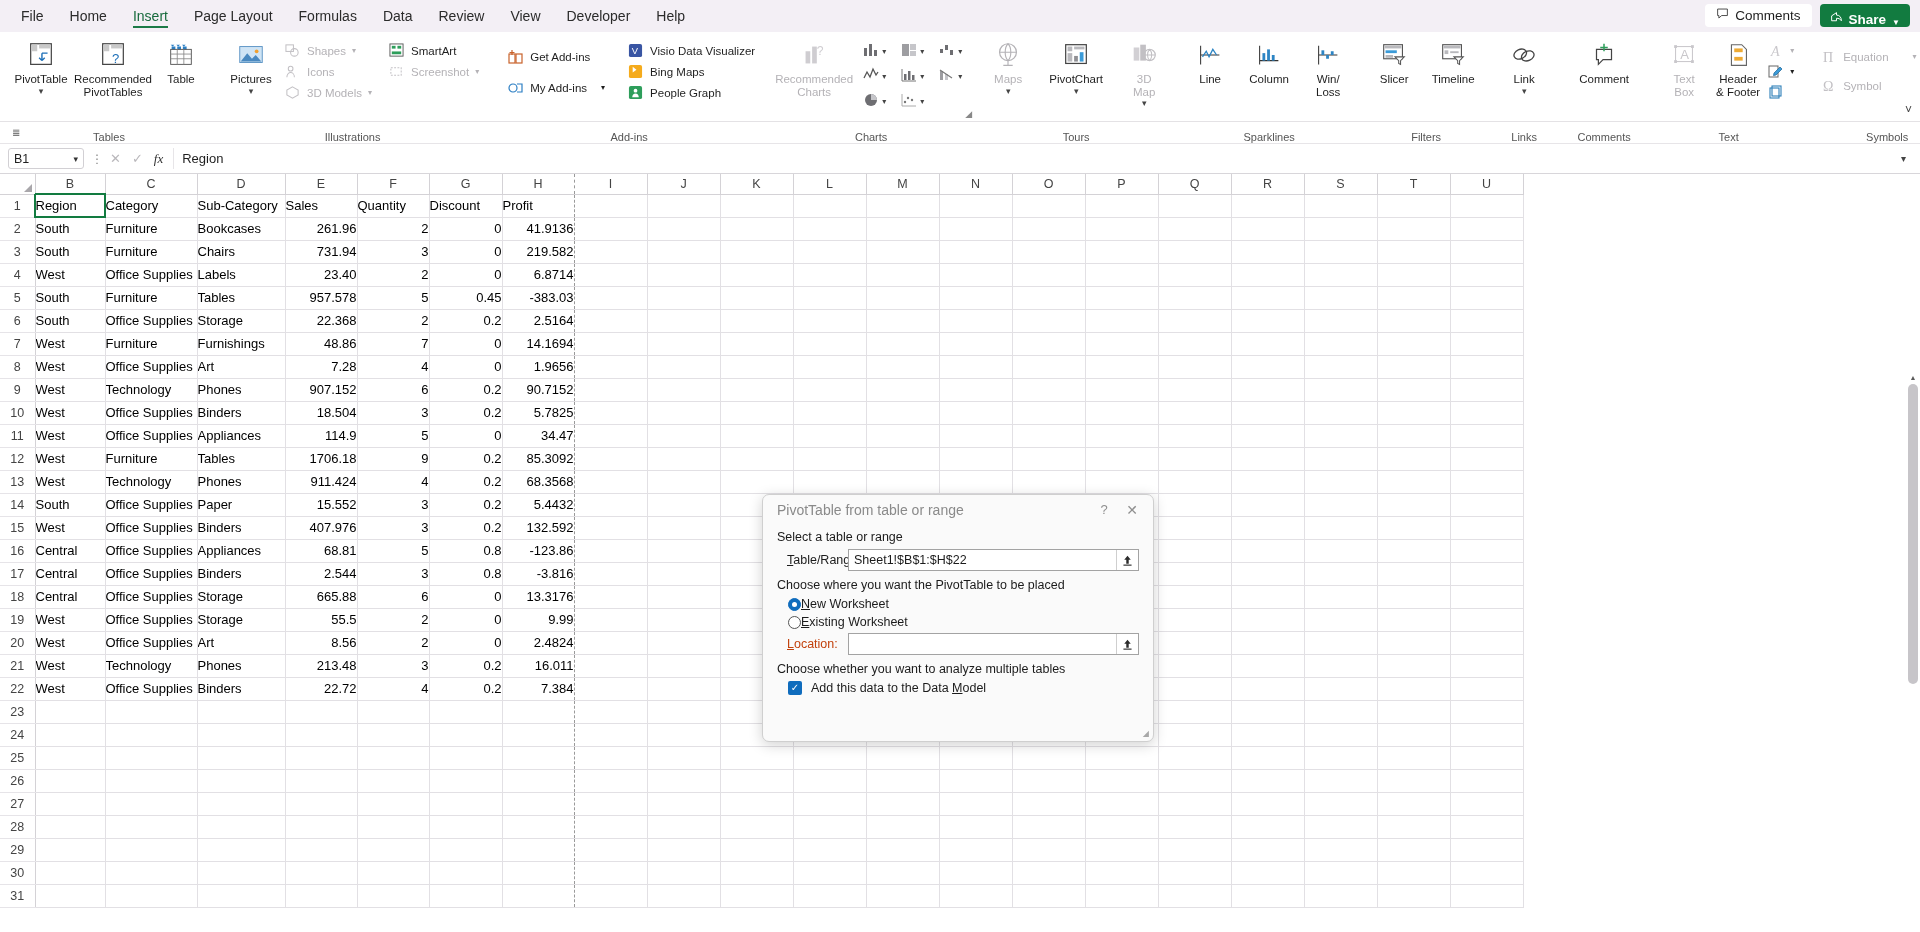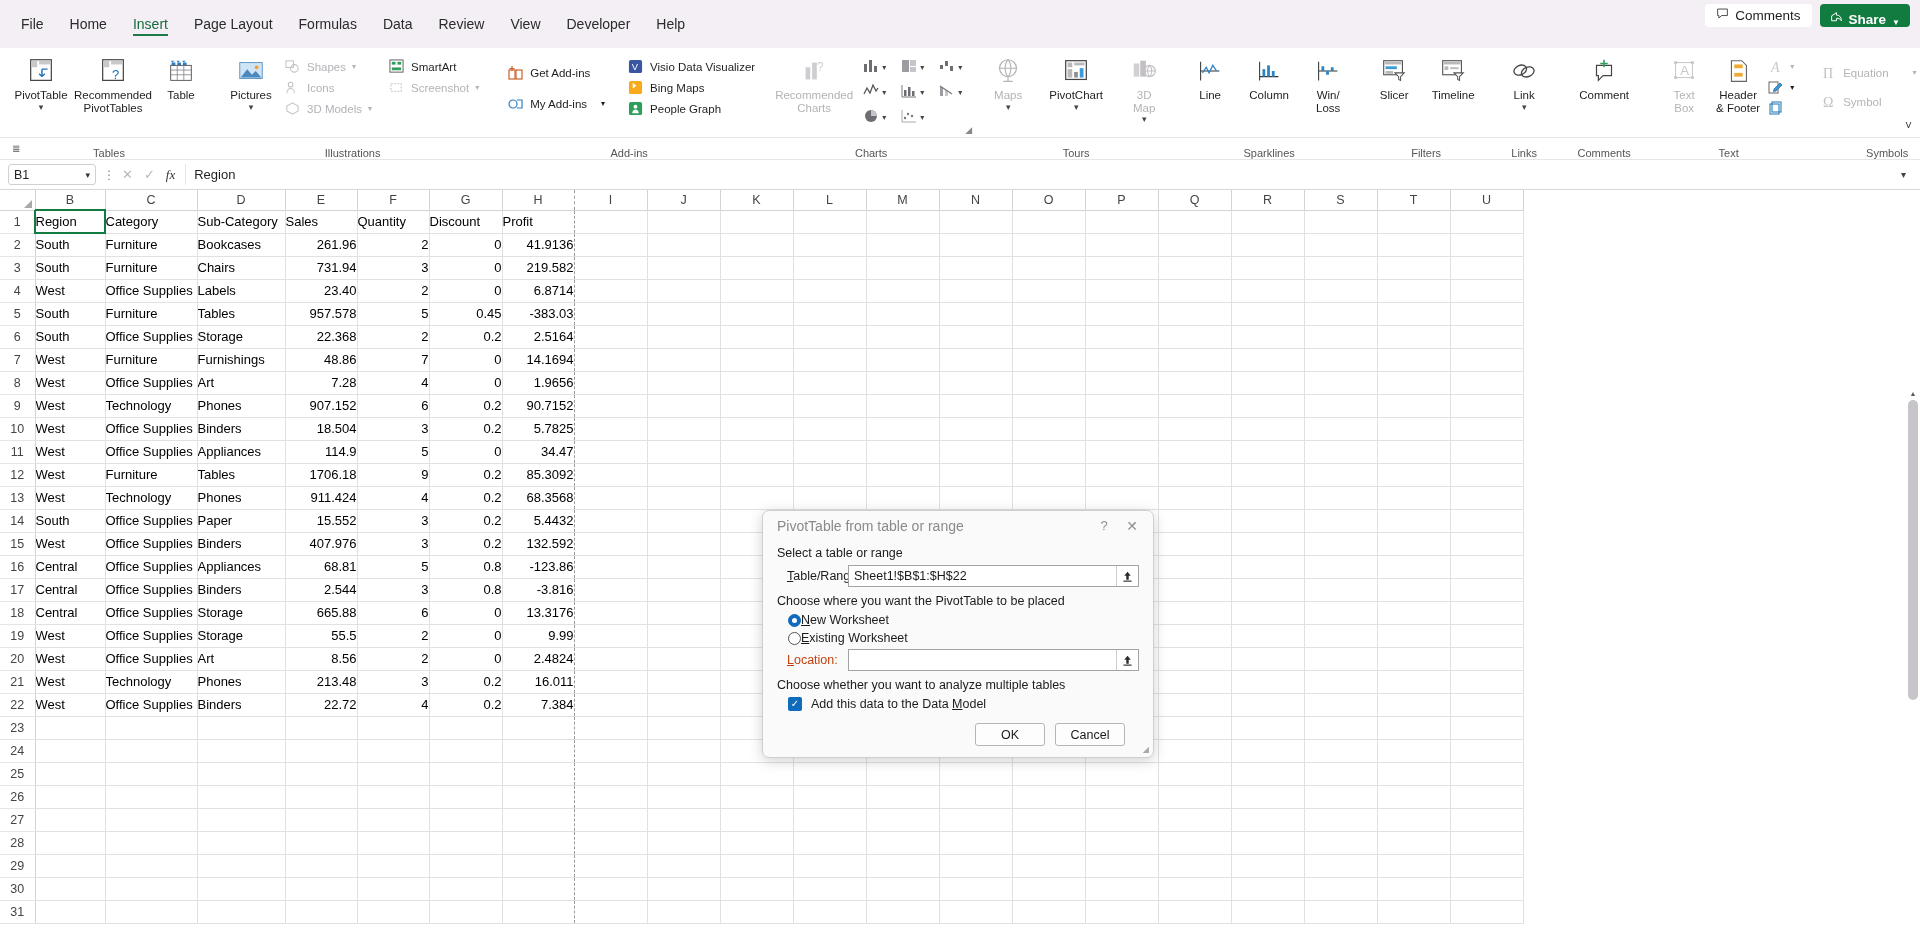--- a/index.html
+++ b/index.html
@@ -6,21 +6,21 @@
   html, body {
     width: 1920px; height: 932px;
     overflow: hidden;
     font-family: "Liberation Sans", sans-serif;
     background: #fff;
     -webkit-font-smoothing: antialiased;
   }
 
   
   .titlebar {
-    height: 48px; background: #f3eff5;
+    height: 32px; background: #f3eff5;
     display: flex; align-items: center;
     position: relative;
   }
   .tabs { display: flex; align-items: center; height: 30px; padding-left: 8px; }
   .tab {
     font-size: 14px; color: #2b2b2b;
     padding: 5px 13px 6px; height: 30px;
     display: flex; align-items: center;
     cursor: default; white-space: nowrap;
     position: relative;
@@ -89,21 +89,21 @@
   .ribbon-collapse { position: absolute; right: 8px; bottom: 4px; font-size: 12px; color: #444; }
 
   
   .fbwrap { height: 22px; background: #fff; border-bottom: 1px solid #e7e5e8;
             display: flex; align-items: center; padding-left: 12px; }
   .fbwrap .mini { font-size: 10px; color: #555; }
 
   .fbar { height: 30px; background: #fff; display: flex; align-items: center;
           border-bottom: 1px solid #d8d6da; padding: 0 8px; gap: 0; }
   .namebox {
-    width: 88px; height: 21px; border: 1px solid #d2d0d4; border-radius: 3px;
+    width: 76px; height: 21px; border: 1px solid #d2d0d4; border-radius: 3px;
     display: flex; align-items: center; justify-content: space-between;
     padding: 0 5px; font-size: 12.5px; color: #1f1f1f; background: #fff;
   }
   .namebox .nb-caret { font-size: 9px; color: #333; }
   .fb-dots { font-size: 12px; color: #888; padding: 0 7px; letter-spacing: 0; }
   .fb-icons { display: flex; align-items: center; gap: 11px; padding-right: 10px; }
   .fb-ic { font-size: 13px; color: #b9b7bb; }
   .fb-fx { font-size: 13px; color: #333; font-style: italic; font-family: "Liberation Serif", serif; }
   .fb-input { flex: 1; height: 21px; display: flex; align-items: center;
               font-size: 13px; color: #1f1f1f; padding-left: 8px;
@@ -1572,20 +1572,16 @@
                 <rect x="3" y="13" width="10" height="1.4" fill="#2b2b2b"></rect>
               </svg>
           </span>
         </div>
       </div>
       <div class="dlg-sec" style="margin-top:1px">Choose whether you want to analyze multiple tables</div>
       <div class="chkrow">
         <span class="chk">✓</span>
         <span>Add this data to the Data <span class="udl">M</span>odel</span>
       </div>
-      <div class="dlg-foot">
-        <div class="dlgbtn">OK</div>
-        <div class="dlgbtn">Cancel</div>
-      </div>
     </div>
     <span class="resize-grip">◢</span>
   </div>
 </div>
 
 </body></html>

